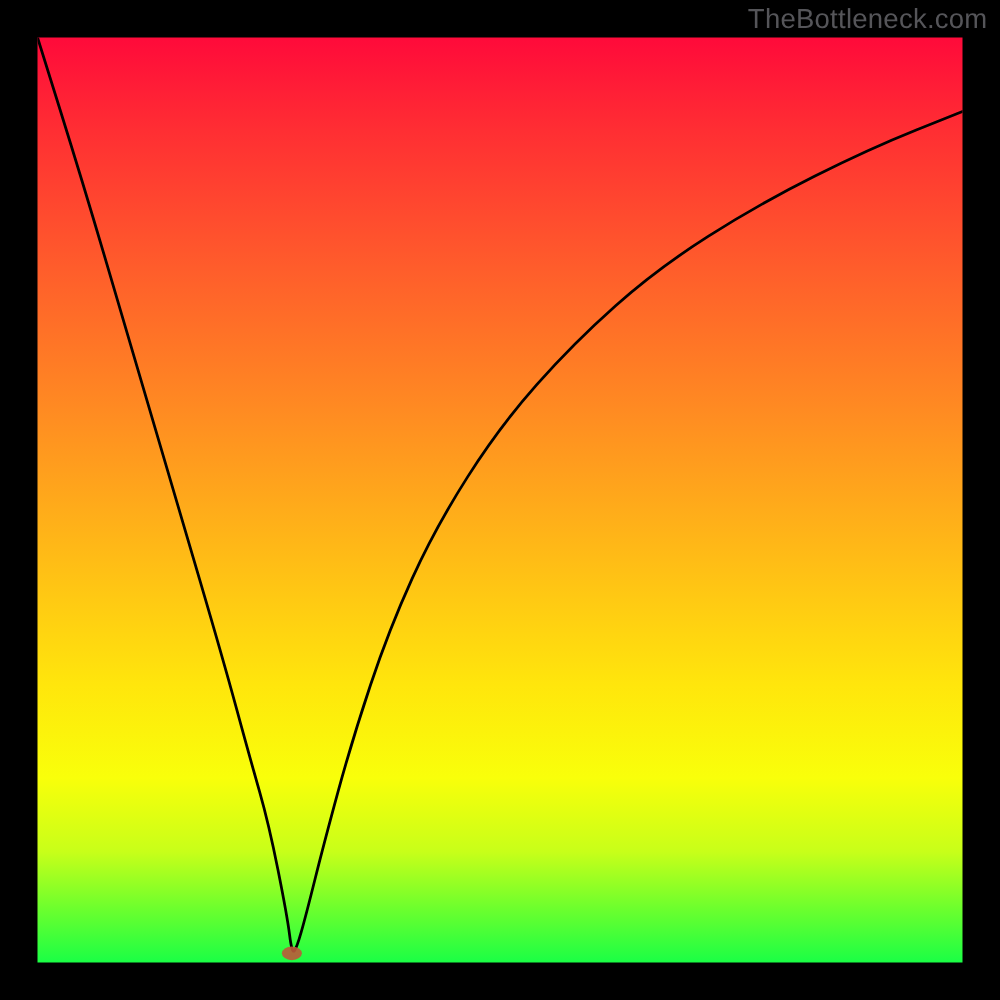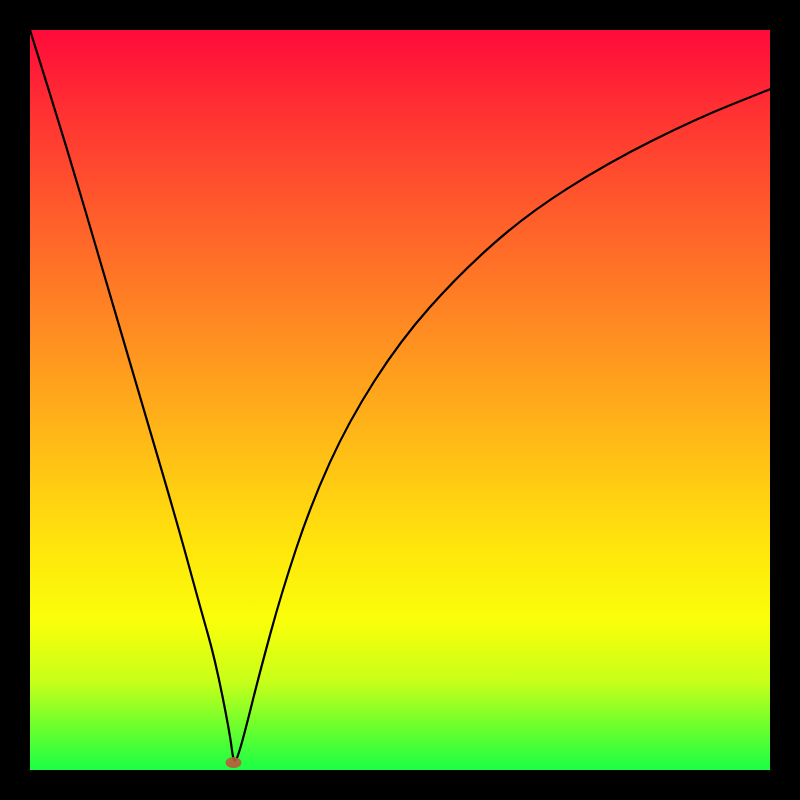--- a/index.html
+++ b/index.html
@@ -54,20 +54,21 @@
     top: 0;
     width: 740px;
     height: 740px;
     pointer-events: none;
   }
 </style>
 </head>
 <body>
 
 <div class="frame">
+  <div class="watermark">TheBottleneck.com</div>
 
   <div class="plot">
     <svg class="curve" viewBox="0 0 740 740">
       <path id="curve-path" fill="none" stroke="#000" stroke-width="2.2" stroke-linecap="round" d="M 0.00 0.00 Q 0.00 0.00 18.50 59.20 Q 37.00 118.40 55.50 181.30 Q 74.00 244.20 92.50 307.10 Q 111.00 370.00 129.50 432.90 Q 148.00 495.80 159.10 536.50 Q 170.20 577.20 177.60 603.10 Q 185.00 629.00 192.40 666.00 Q 199.80 703.00 201.65 717.80 Q 203.50 732.60 205.35 730.75 Q 207.20 728.90 210.90 715.95 Q 214.60 703.00 222.00 673.40 Q 229.40 643.80 240.50 603.10 Q 251.60 562.40 266.40 518.00 Q 281.20 473.60 299.70 432.90 Q 318.20 392.20 344.10 351.50 Q 370.00 310.80 399.60 277.50 Q 429.20 244.20 462.50 214.60 Q 495.80 185.00 536.50 159.10 Q 577.20 133.20 621.60 111.00 Q 666.00 88.80 703.00 74.00 T 740.00 59.20"></path>
       <ellipse id="min-marker" rx="8" ry="5.5" fill="#bb5a3a" opacity="0.9" cx="203.50" cy="732.60"></ellipse>
     </svg>
   </div>
 </div>
 
 </body></html>

